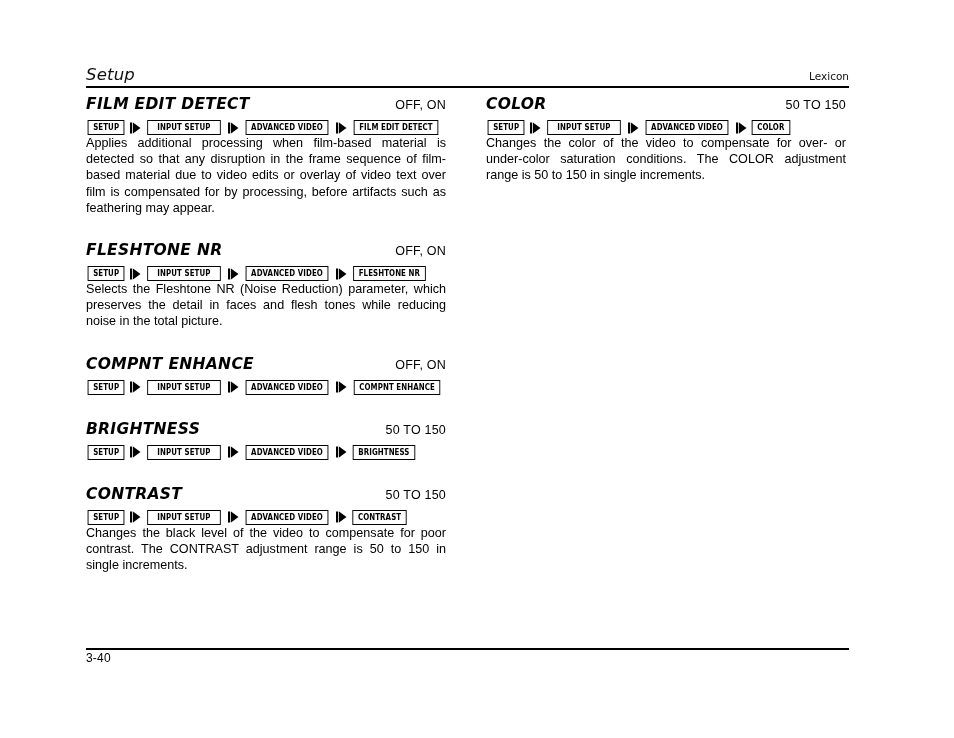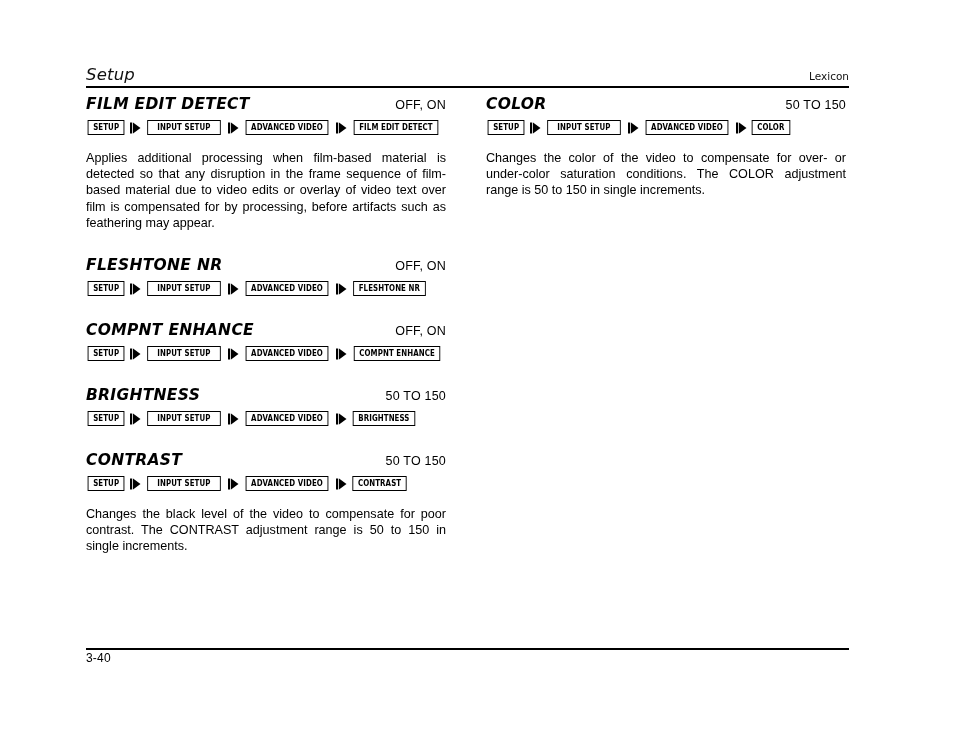--- a/index.html
+++ b/index.html
@@ -130,21 +130,20 @@
     height: 15px;
     display: flex;
     align-items: center;
     justify-content: center;
     flex: none;
   }
   .crumb-arrow svg { display: block; }
 
   
   .para {
-    margin-top: 15px;
     font-family: "Liberation Sans", sans-serif;
     font-size: 12.6px;
     line-height: 16.2px;
     text-align: justify;
     color: #000;
     width: 360px;
   }
 
   .spacer-lg { height: 22px; }
 
@@ -233,20 +232,21 @@
           </span>
           <span class="crumb">ADVANCED VIDEO</span>
           <span class="crumb-arrow">
             <svg width="11" height="12" viewBox="0 0 11 12" aria-hidden="true">
               <rect x="0" y="0.5" width="2.2" height="11" fill="#000"></rect>
               <path d="M3.0 0.5 L10.5 6 L3.0 11.5 Z" fill="#000"></path>
             </svg>
           </span>
           <span class="crumb">FLESHTONE NR</span>
         </div>
+        <div class="para">Selects the Fleshtone NR (Noise Reduction) parameter, which preserves the detail in faces and flesh tones while reducing noise in the total picture.</div>
         <div class="spacer-lg"></div>
       </div>
       <div class="section">
         <div class="sec-head">
           <div class="sec-title">COMPNT ENHANCE</div>
           <div class="sec-value">OFF, ON</div>
         </div>
         <div class="crumbs">
           <span class="crumb">SETUP</span>
           <span class="crumb-arrow">

